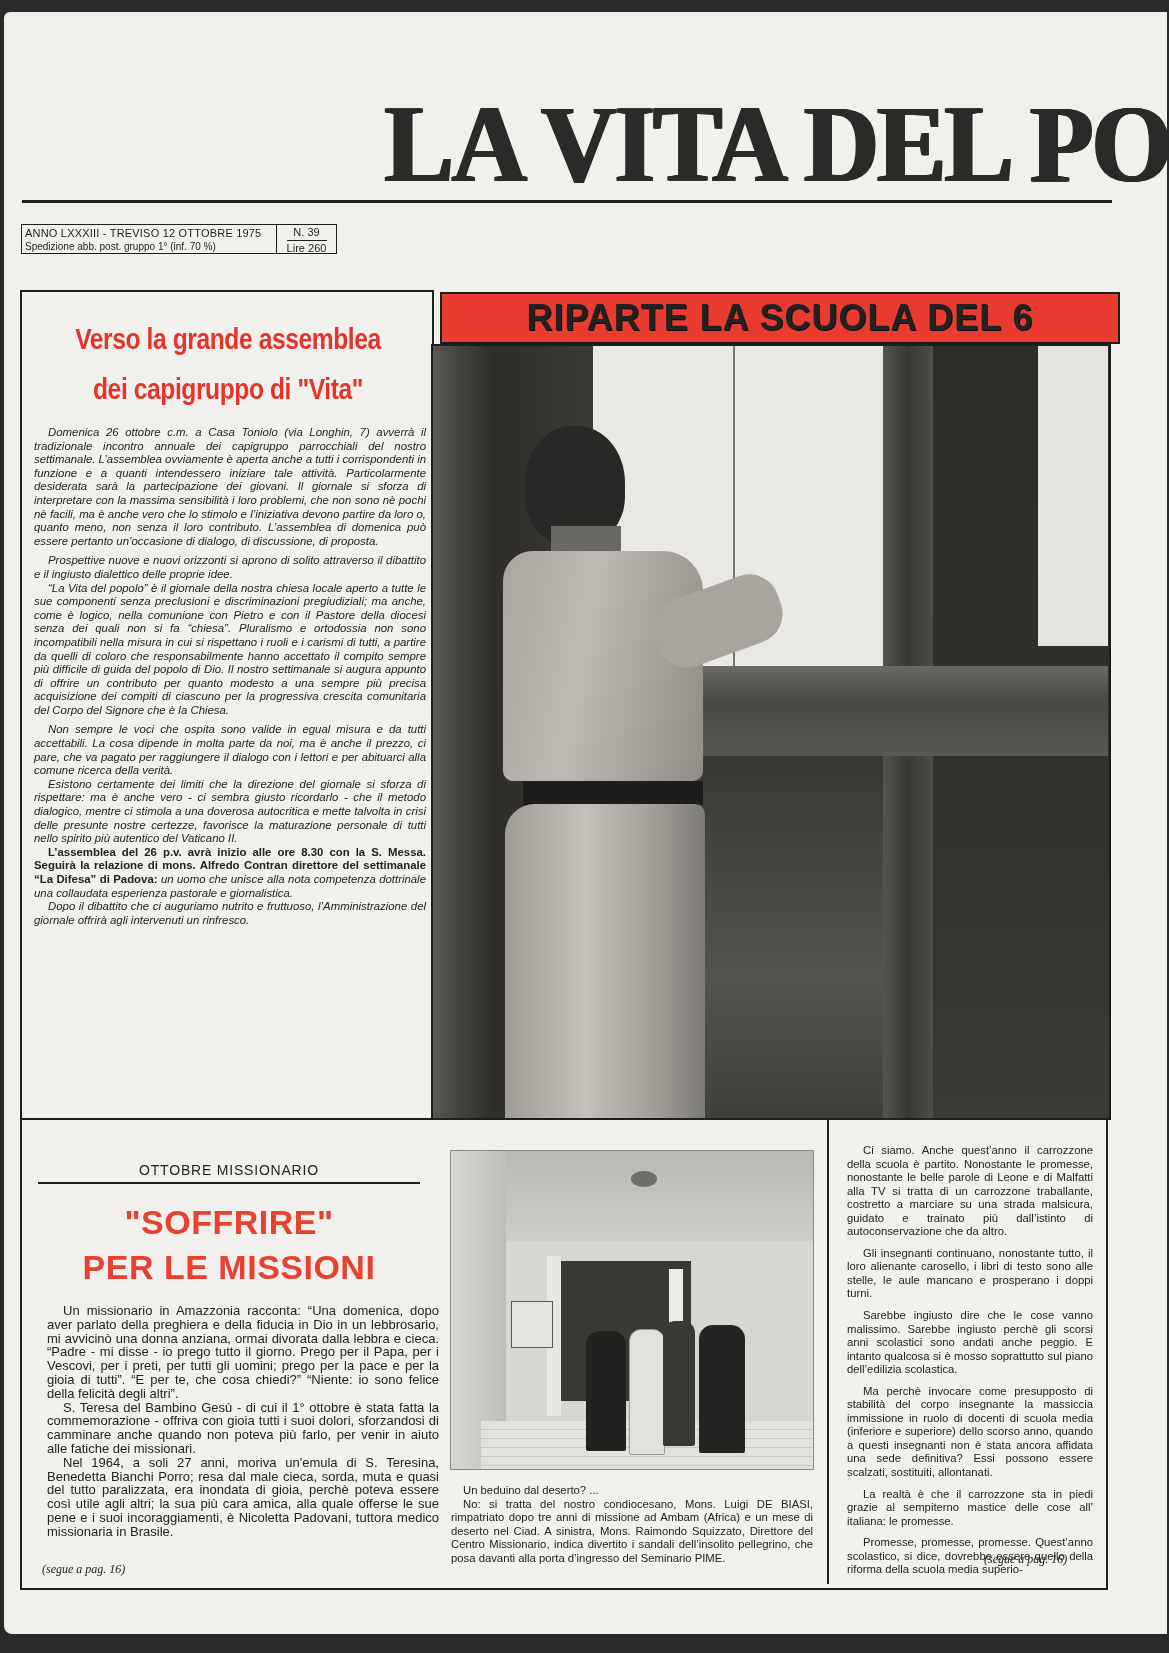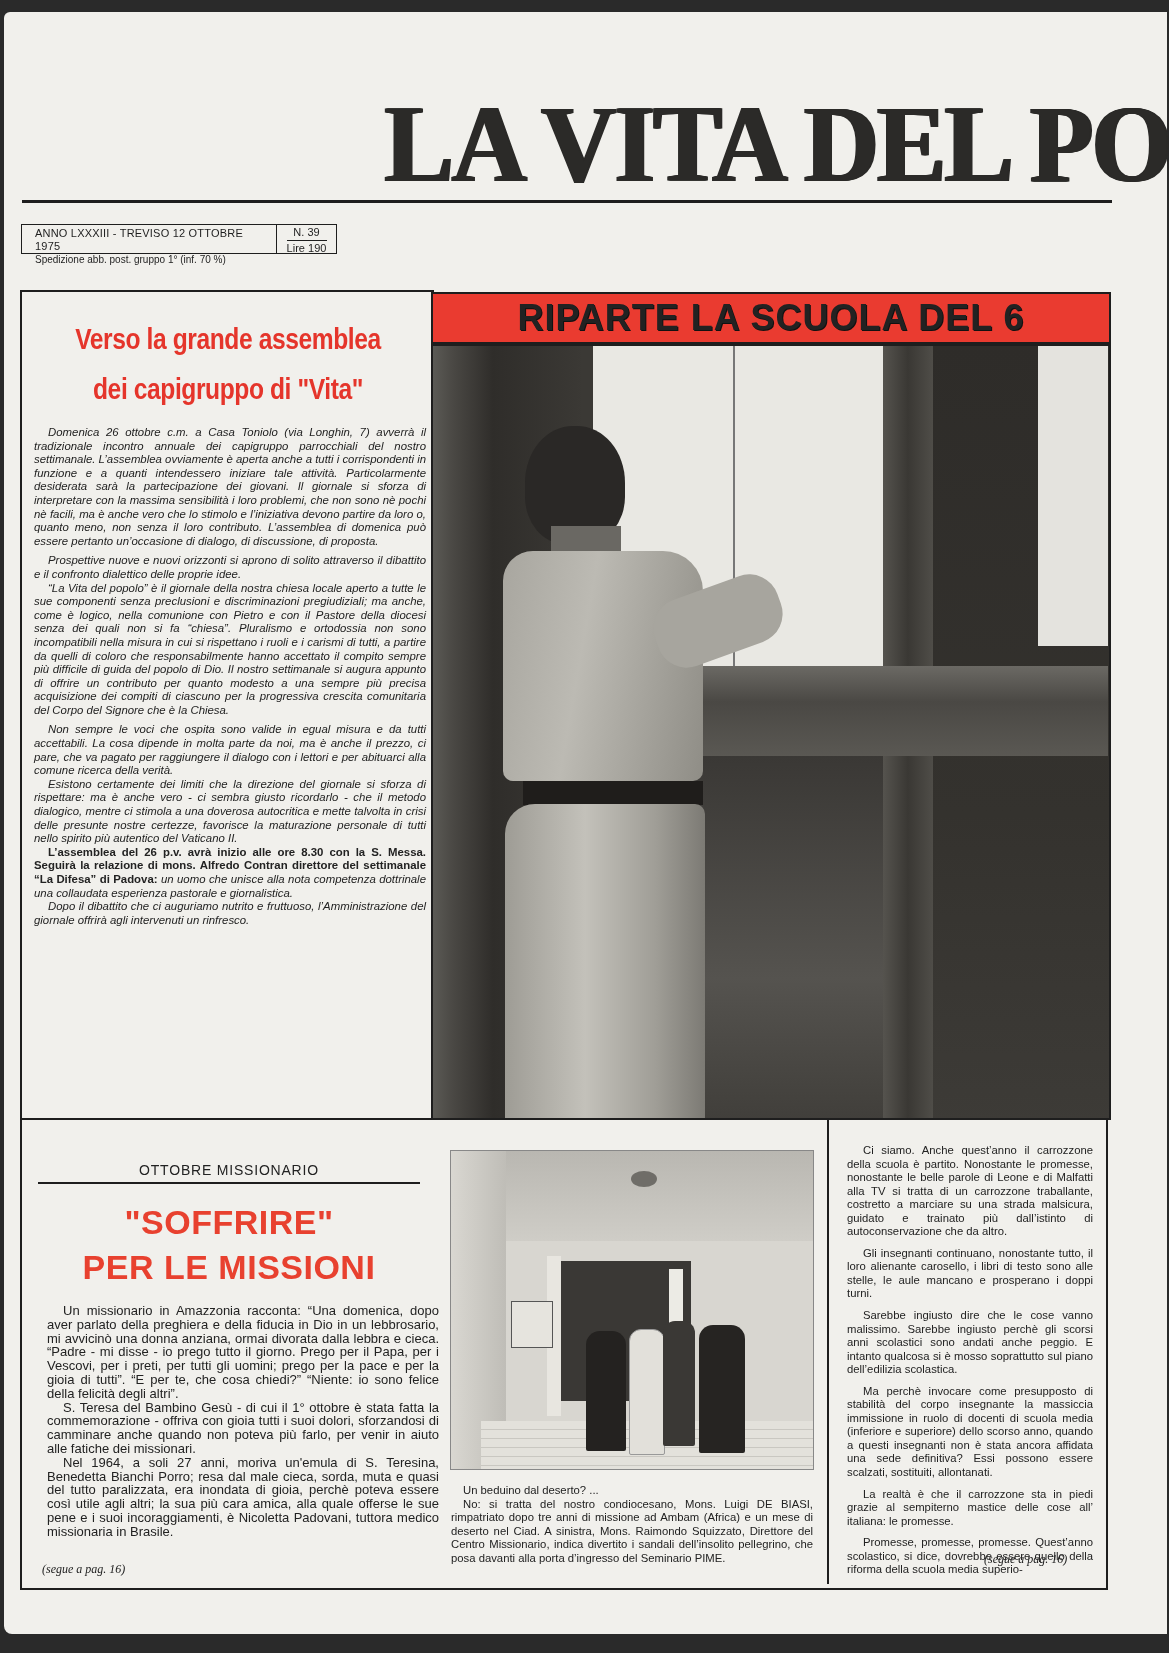--- a/index.html
+++ b/index.html
@@ -24,21 +24,21 @@
     letter-spacing: -2px; text-align: right;
     transform: scaleY(1.05); transform-origin: top;
     text-shadow: 1px 0 0 #2b2a28, -1px 0 0 #2b2a28, 2px 0 0 #2b2a28;
     white-space: nowrap;
   }
   .mast-rule { left: 18px; top: 188px; width: 1090px; height: 3px; background: #1e1e1e; }
 
   .issue-box {
     left: 17px; top: 212px; width: 256px; height: 30px;
     border: 1.5px solid #1e1e1e; font-size: 11px; line-height: 13px;
-    padding: 2px 13px; box-sizing: border-box;
+    padding: 2px 3px; box-sizing: border-box;
   }
   .issue-box .l1 { letter-spacing: 0.2px; }
   .issue-box .l2 { font-size: 10px; }
   .num-box {
     left: 273px; top: 212px; width: 60px; height: 30px;
     border: 1.5px solid #1e1e1e; border-left: none; box-sizing: border-box;
     font-size: 11px; text-align: center; line-height: 13px; padding-top: 1px;
   }
   .num-box .sep { width: 40px; margin: 1px auto; border-top: 1px solid #1e1e1e; }
 
@@ -66,21 +66,21 @@
     font-size: 11.4px; line-height: 13.6px; text-align: justify;
     font-style: italic; color: #222;
   }
   .left-body p { margin: 0 0 0 0; text-indent: 14px; }
   .left-body p.gap { margin-top: 6px; }
   .left-body p.upright { font-style: normal; font-weight: bold; }
   .left-body .it { font-style: italic; font-weight: normal; }
 
   
   .banner {
-    left: 427px; top: 280px; width: 680px; height: 52px;
+    left: 436px; top: 280px; width: 680px; height: 52px;
     background: #ea3b30; border: 2px solid #1e1e1e; box-sizing: border-box;
     font-family: "Liberation Sans", sans-serif; font-weight: bold;
     font-size: 36px; line-height: 48px; color: #222; text-align: center;
     letter-spacing: 1px;
     text-shadow: 1px 1px 0 #111;
   }
   .main-photo {
     left: 427px; top: 332px; width: 680px; height: 776px;
     border: 2px solid #1e1e1e; box-sizing: border-box; overflow: hidden;
     background: #3e3c38;
@@ -137,34 +137,34 @@
   <div class="abs masthead">LA VITA DEL POPOLO</div>
   <div class="abs mast-rule"></div>
 
   <div class="abs issue-box">
     <div class="l1">ANNO LXXXIII - TREVISO 12 OTTOBRE 1975</div>
     <div class="l2">Spedizione abb. post. gruppo 1° (inf. 70 %)</div>
   </div>
   <div class="abs num-box">
     <div>N. 39</div>
     <div class="sep"></div>
-    <div>Lire 190</div>
+    <div>Lire 260</div>
   </div>
 
 
   <div class="abs frame top-left-frame"></div>
 
   <div class="abs left-headline">
     <div>Verso la grande assemblea</div>
     <div>dei capigruppo di "Vita"</div>
   </div>
 
   <div class="abs left-body">
     <p>Domenica 26 ottobre c.m. a Casa Toniolo (via Longhin, 7) avverrà il tradizionale incontro annuale dei capigruppo parrocchiali del nostro settimanale. L’assemblea ovviamente è aperta anche a tutti i corrispondenti in funzione e a quanti intendessero iniziare tale attività. Particolarmente desiderata sarà la partecipazione dei giovani. Il giornale si sforza di interpretare con la massima sensibilità i loro problemi, che non sono nè pochi nè facili, ma è anche vero che lo stimolo e l’iniziativa devono partire da loro o, quanto meno, non senza il loro contributo. L’assemblea di domenica può essere pertanto un’occasione di dialogo, di discussione, di proposta.</p>
-    <p class="gap">Prospettive nuove e nuovi orizzonti si aprono di solito attraverso il dibattito e il confronto dialettico delle proprie idee.</p>
+    <p class="gap">Prospettive nuove e nuovi orizzonti si aprono di solito attraverso il dibattito e il ingiusto dialettico delle proprie idee.</p>
     <p>“La Vita del popolo” è il giornale della nostra chiesa locale aperto a tutte le sue componenti senza preclusioni e discriminazioni pregiudiziali; ma anche, come è logico, nella comunione con Pietro e con il Pastore della diocesi senza dei quali non si fa “chiesa”. Pluralismo e ortodossia non sono incompatibili nella misura in cui si rispettano i ruoli e i carismi di tutti, a partire da quelli di coloro che responsabilmente hanno accettato il compito sempre più difficile di guida del popolo di Dio. Il nostro settimanale si augura appunto di offrire un contributo per quanto modesto a una sempre più precisa acquisizione dei compiti di ciascuno per la progressiva crescita comunitaria del Corpo del Signore che è la Chiesa.</p>
     <p class="gap">Non sempre le voci che ospita sono valide in egual misura e da tutti accettabili. La cosa dipende in molta parte da noi, ma è anche il prezzo, ci pare, che va pagato per raggiungere il dialogo con i lettori e per abituarci alla comune ricerca della verità.</p>
     <p>Esistono certamente dei limiti che la direzione del giornale si sforza di rispettare: ma è anche vero - ci sembra giusto ricordarlo - che il metodo dialogico, mentre ci stimola a una doverosa autocritica e mette talvolta in crisi delle presunte nostre certezze, favorisce la maturazione personale di tutti nello spirito più autentico del Vaticano II.</p>
     <p class="upright"><span>L’assemblea del 26 p.v. avrà inizio alle ore 8.30 con la S. Messa. Seguirà la relazione di mons. Alfredo Contran direttore del settimanale “La Difesa” di Padova:</span><span class="it"> un uomo che unisce alla nota competenza dottrinale una collaudata esperienza pastorale e giornalistica.</span></p>
     <p>Dopo il dibattito che ci auguriamo nutrito e fruttuoso, l’Amministrazione del giornale offrirà agli intervenuti un rinfresco.</p>
   </div>
 
   <div class="abs banner">RIPARTE LA SCUOLA DEL 6</div>
 
   <div class="abs main-photo">

